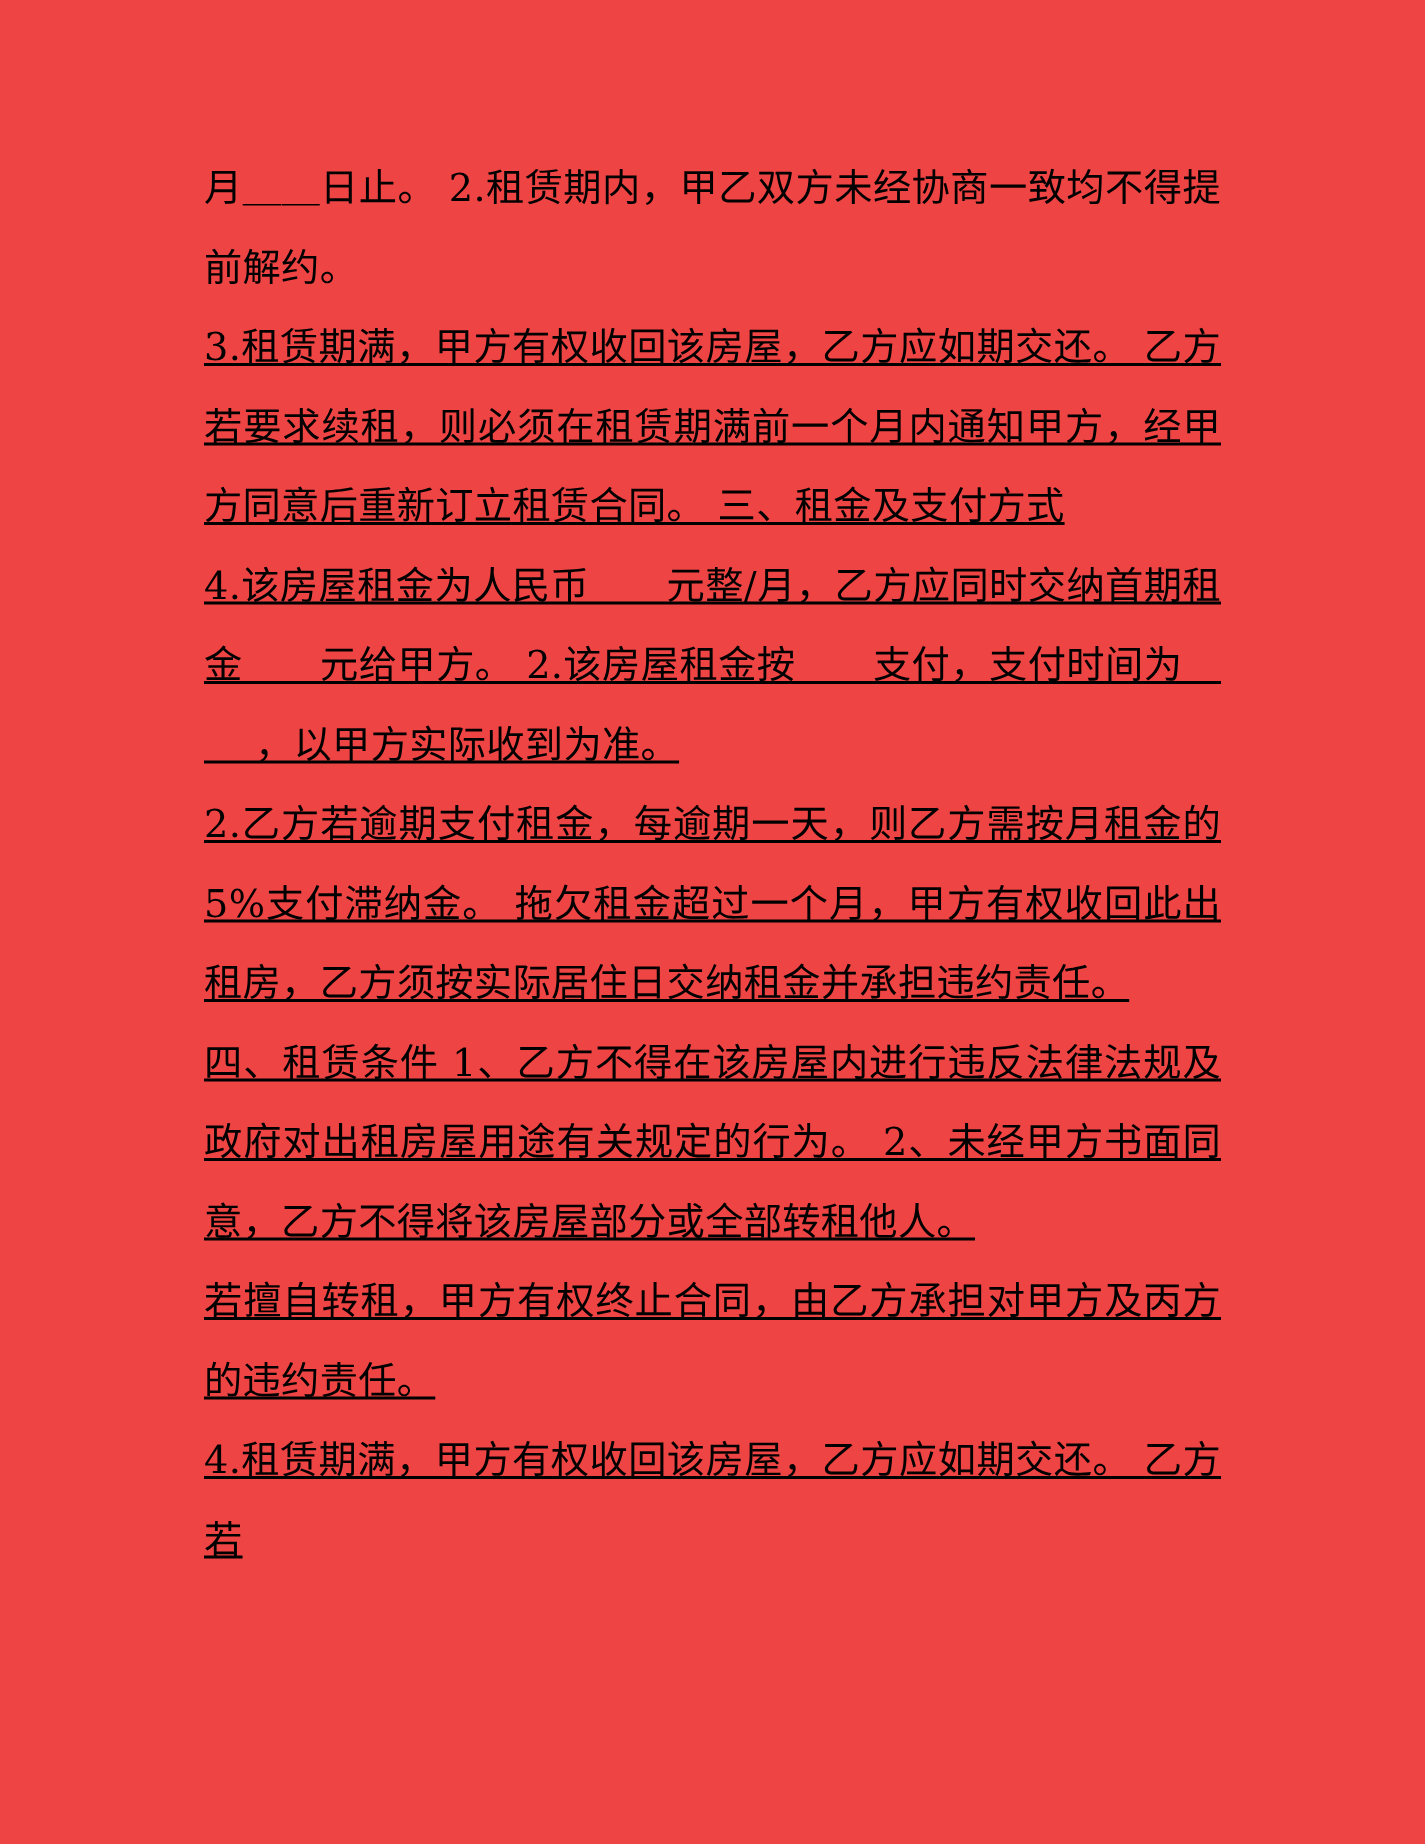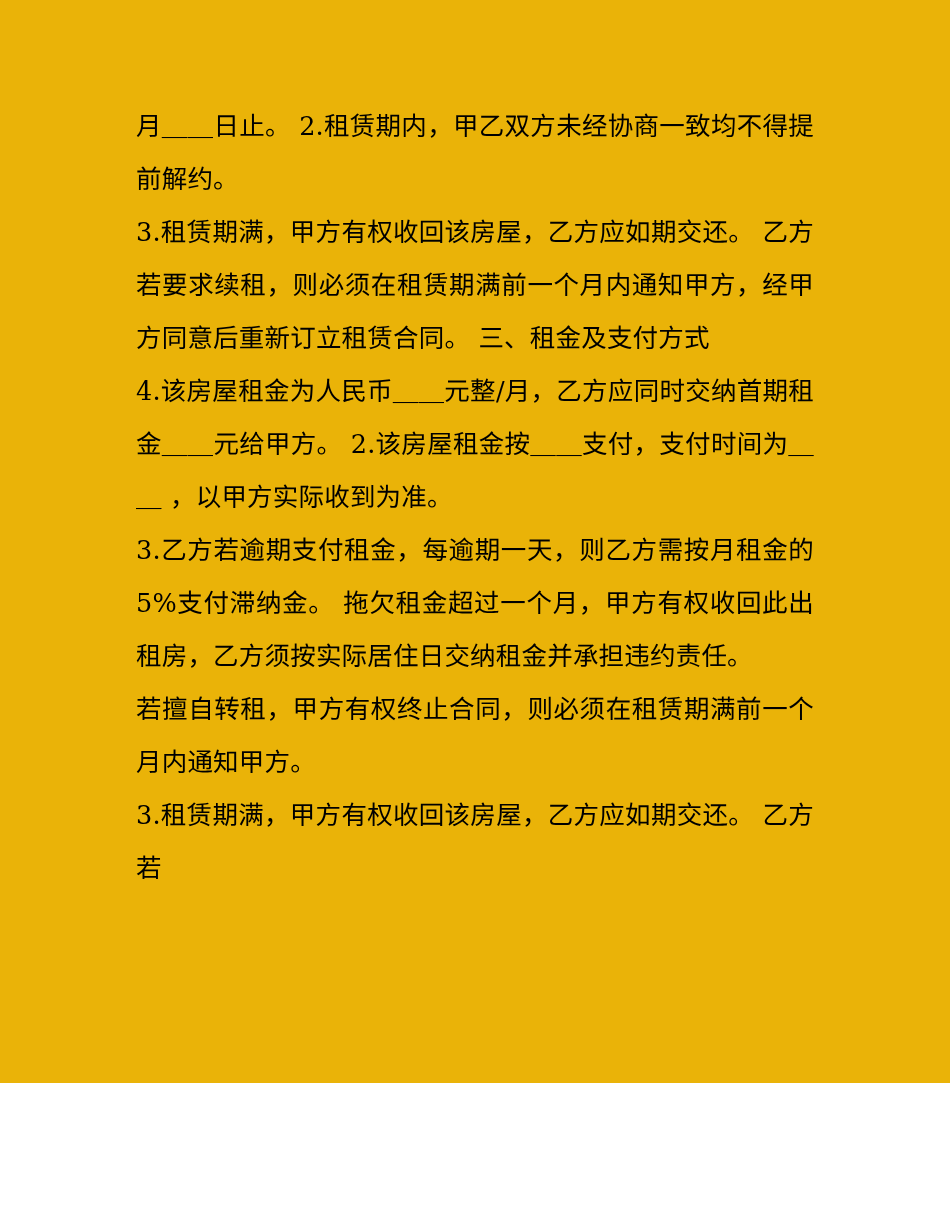--- a/index.html
+++ b/index.html
@@ -12,45 +12,47 @@
     width: 950px;
     height: 1229px;
     overflow: hidden;
     font-family: "DejaVu Serif", "Liberation Serif", serif;
     color: #000000;
   }
   .page {
     position: relative;
     box-sizing: border-box;
     width: 950px;
-    height: 1083px;
+    height: 1229px;
     padding: 100px 136px 0 136px;
-    background: #eab308;
+    background: #ef4444;
   }
   .doc-body {
     font-size: 25.5px;
     line-height: 53px;
     letter-spacing: 0.2px;
     text-align: justify;
     text-justify: inter-ideograph;
   }
   .para {
     margin: 0 0 0 0;
     text-indent: 0;
     white-space: normal;
   }
   .para + .para {
     margin-top: 0px;
+    text-decoration: underline;
   }
 </style>
 </head>
 <body>
 
 <div class="page">
   <div class="doc-body">
     <p class="para">月＿＿日止。 2.租赁期内，甲乙双方未经协商一致均不得提前解约。</p>
     <p class="para">3.租赁期满，甲方有权收回该房屋，乙方应如期交还。 乙方若要求续租，则必须在租赁期满前一个月内通知甲方，经甲方同意后重新订立租赁合同。 三、租金及支付方式</p>
     <p class="para">4.该房屋租金为人民币＿＿元整/月，乙方应同时交纳首期租金＿＿元给甲方。 2.该房屋租金按＿＿支付，支付时间为＿＿ ，以甲方实际收到为准。</p>
-    <p class="para">3.乙方若逾期支付租金，每逾期一天，则乙方需按月租金的5%支付滞纳金。 拖欠租金超过一个月，甲方有权收回此出租房，乙方须按实际居住日交纳租金并承担违约责任。</p>
-    <p class="para">若擅自转租，甲方有权终止合同，则必须在租赁期满前一个月内通知甲方。</p>
-    <p class="para">3.租赁期满，甲方有权收回该房屋，乙方应如期交还。 乙方若</p>
+    <p class="para">2.乙方若逾期支付租金，每逾期一天，则乙方需按月租金的5%支付滞纳金。 拖欠租金超过一个月，甲方有权收回此出租房，乙方须按实际居住日交纳租金并承担违约责任。</p>
+    <p class="para">四、租赁条件 1、乙方不得在该房屋内进行违反法律法规及政府对出租房屋用途有关规定的行为。 2、未经甲方书面同意，乙方不得将该房屋部分或全部转租他人。</p>
+    <p class="para">若擅自转租，甲方有权终止合同，由乙方承担对甲方及丙方的违约责任。</p>
+    <p class="para">4.租赁期满，甲方有权收回该房屋，乙方应如期交还。 乙方若</p>
   </div>
 </div>
 
 </body></html>

